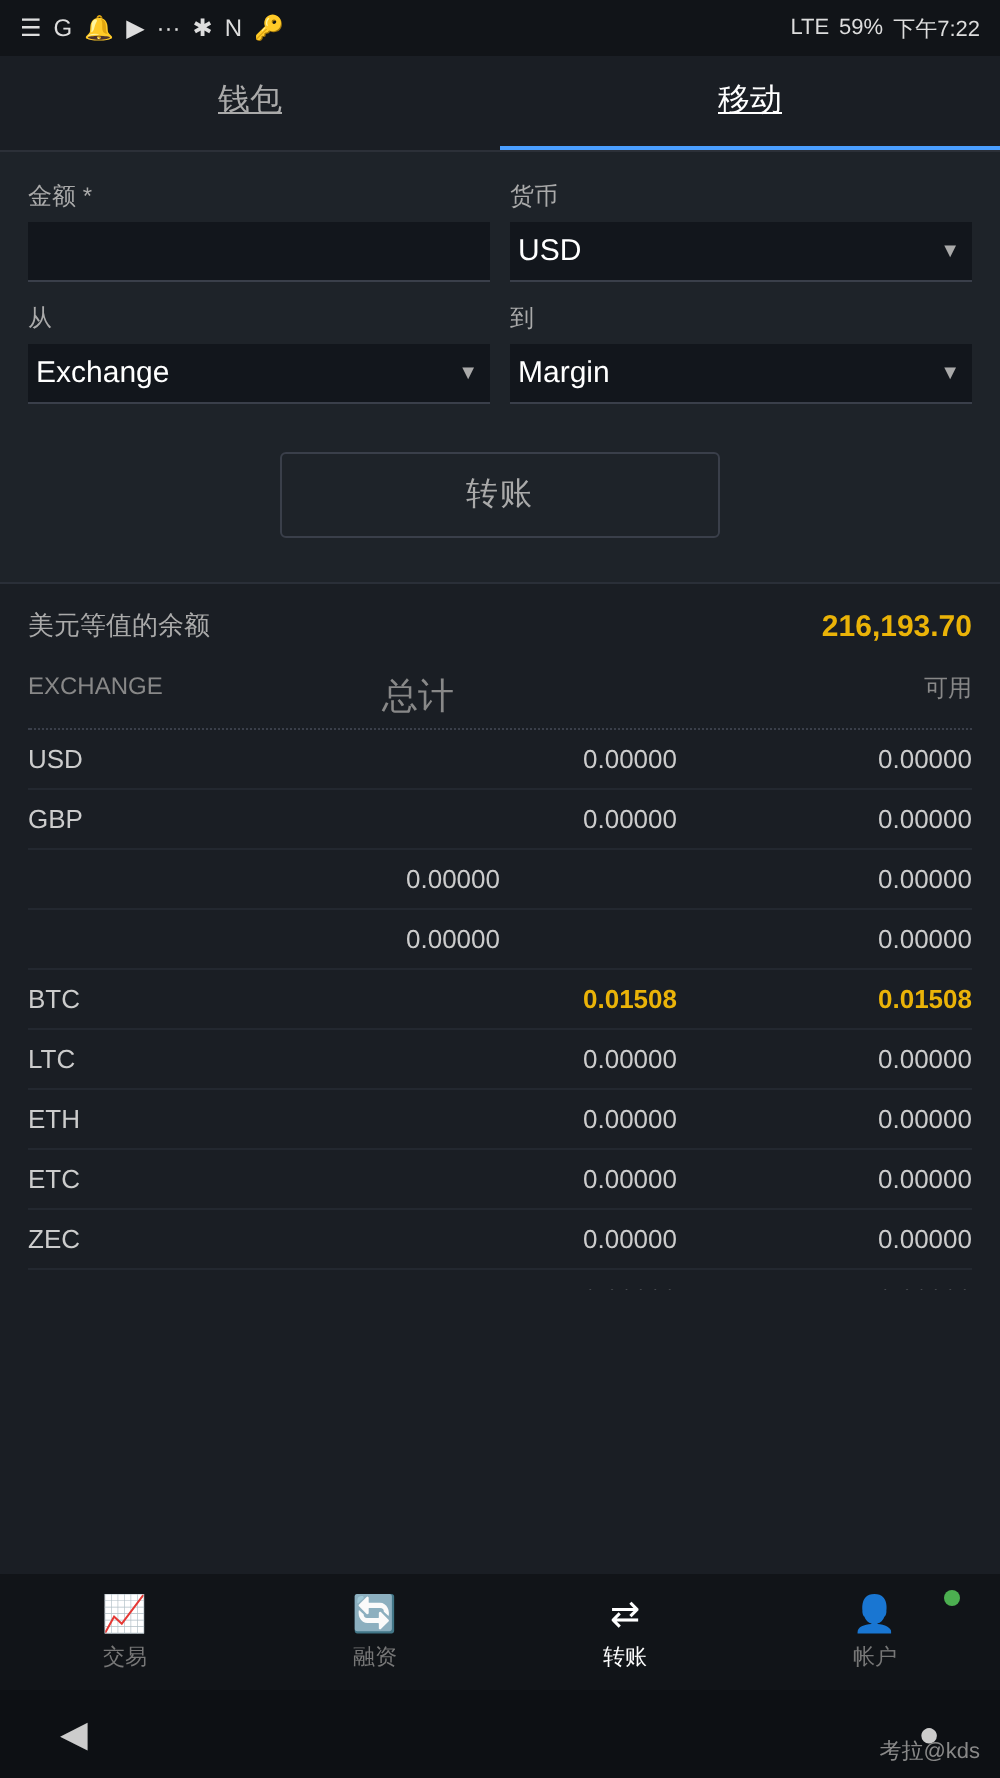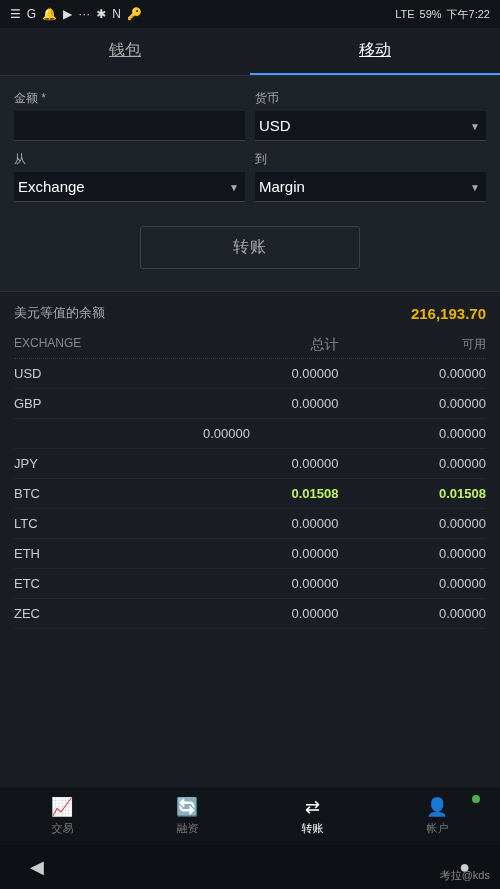--- a/index.html
+++ b/index.html
@@ -167,23 +167,22 @@
       border-bottom: 1px dotted #3a3f4a;
     }
     .table-header .col-name {
       flex: 1.2;
       font-size: 12px;
       color: #888;
       text-transform: uppercase;
     }
     .table-header .col-total {
       flex: 1;
-      font-size: 14px;
+      font-size: 18px;
       color: #888;
-      text-align: right;
     }
     .table-header .col-avail {
       flex: 1;
       font-size: 12px;
       color: #888;
       text-align: right;
     }
 
     .table-row {
       display: flex;
@@ -201,21 +200,21 @@
       color: #ccc;
       text-align: right;
     }
     .table-row .col-avail {
       flex: 1;
       font-size: 13px;
       color: #ccc;
       text-align: right;
     }
     .col-total.highlight, .col-avail.highlight {
-      color: #bef264;
+      color: #eab308;
       font-weight: bold;
     }
 
     
     .bottom-nav {
       position: absolute;
       bottom: 44px;
       left: 0;
       width: 100%;
       height: 58px;
@@ -373,21 +372,20 @@
       <div class="table-row">
         <div class="col-name">GBP</div>
         <div class="col-total">0.00000</div>
         <div class="col-avail">0.00000</div>
       </div>
       <div class="table-row">
         <div class="col-total">0.00000</div>
         <div class="col-avail">0.00000</div>
       </div>
       <div class="table-row">
-        <div class="col-name">JPY</div>
         <div class="col-total">0.00000</div>
         <div class="col-avail">0.00000</div>
       </div>
       <div class="table-row">
         <div class="col-name">BTC</div>
         <div class="col-total highlight">0.01508</div>
         <div class="col-avail highlight">0.01508</div>
       </div>
       <div class="table-row">
         <div class="col-name">LTC</div>

